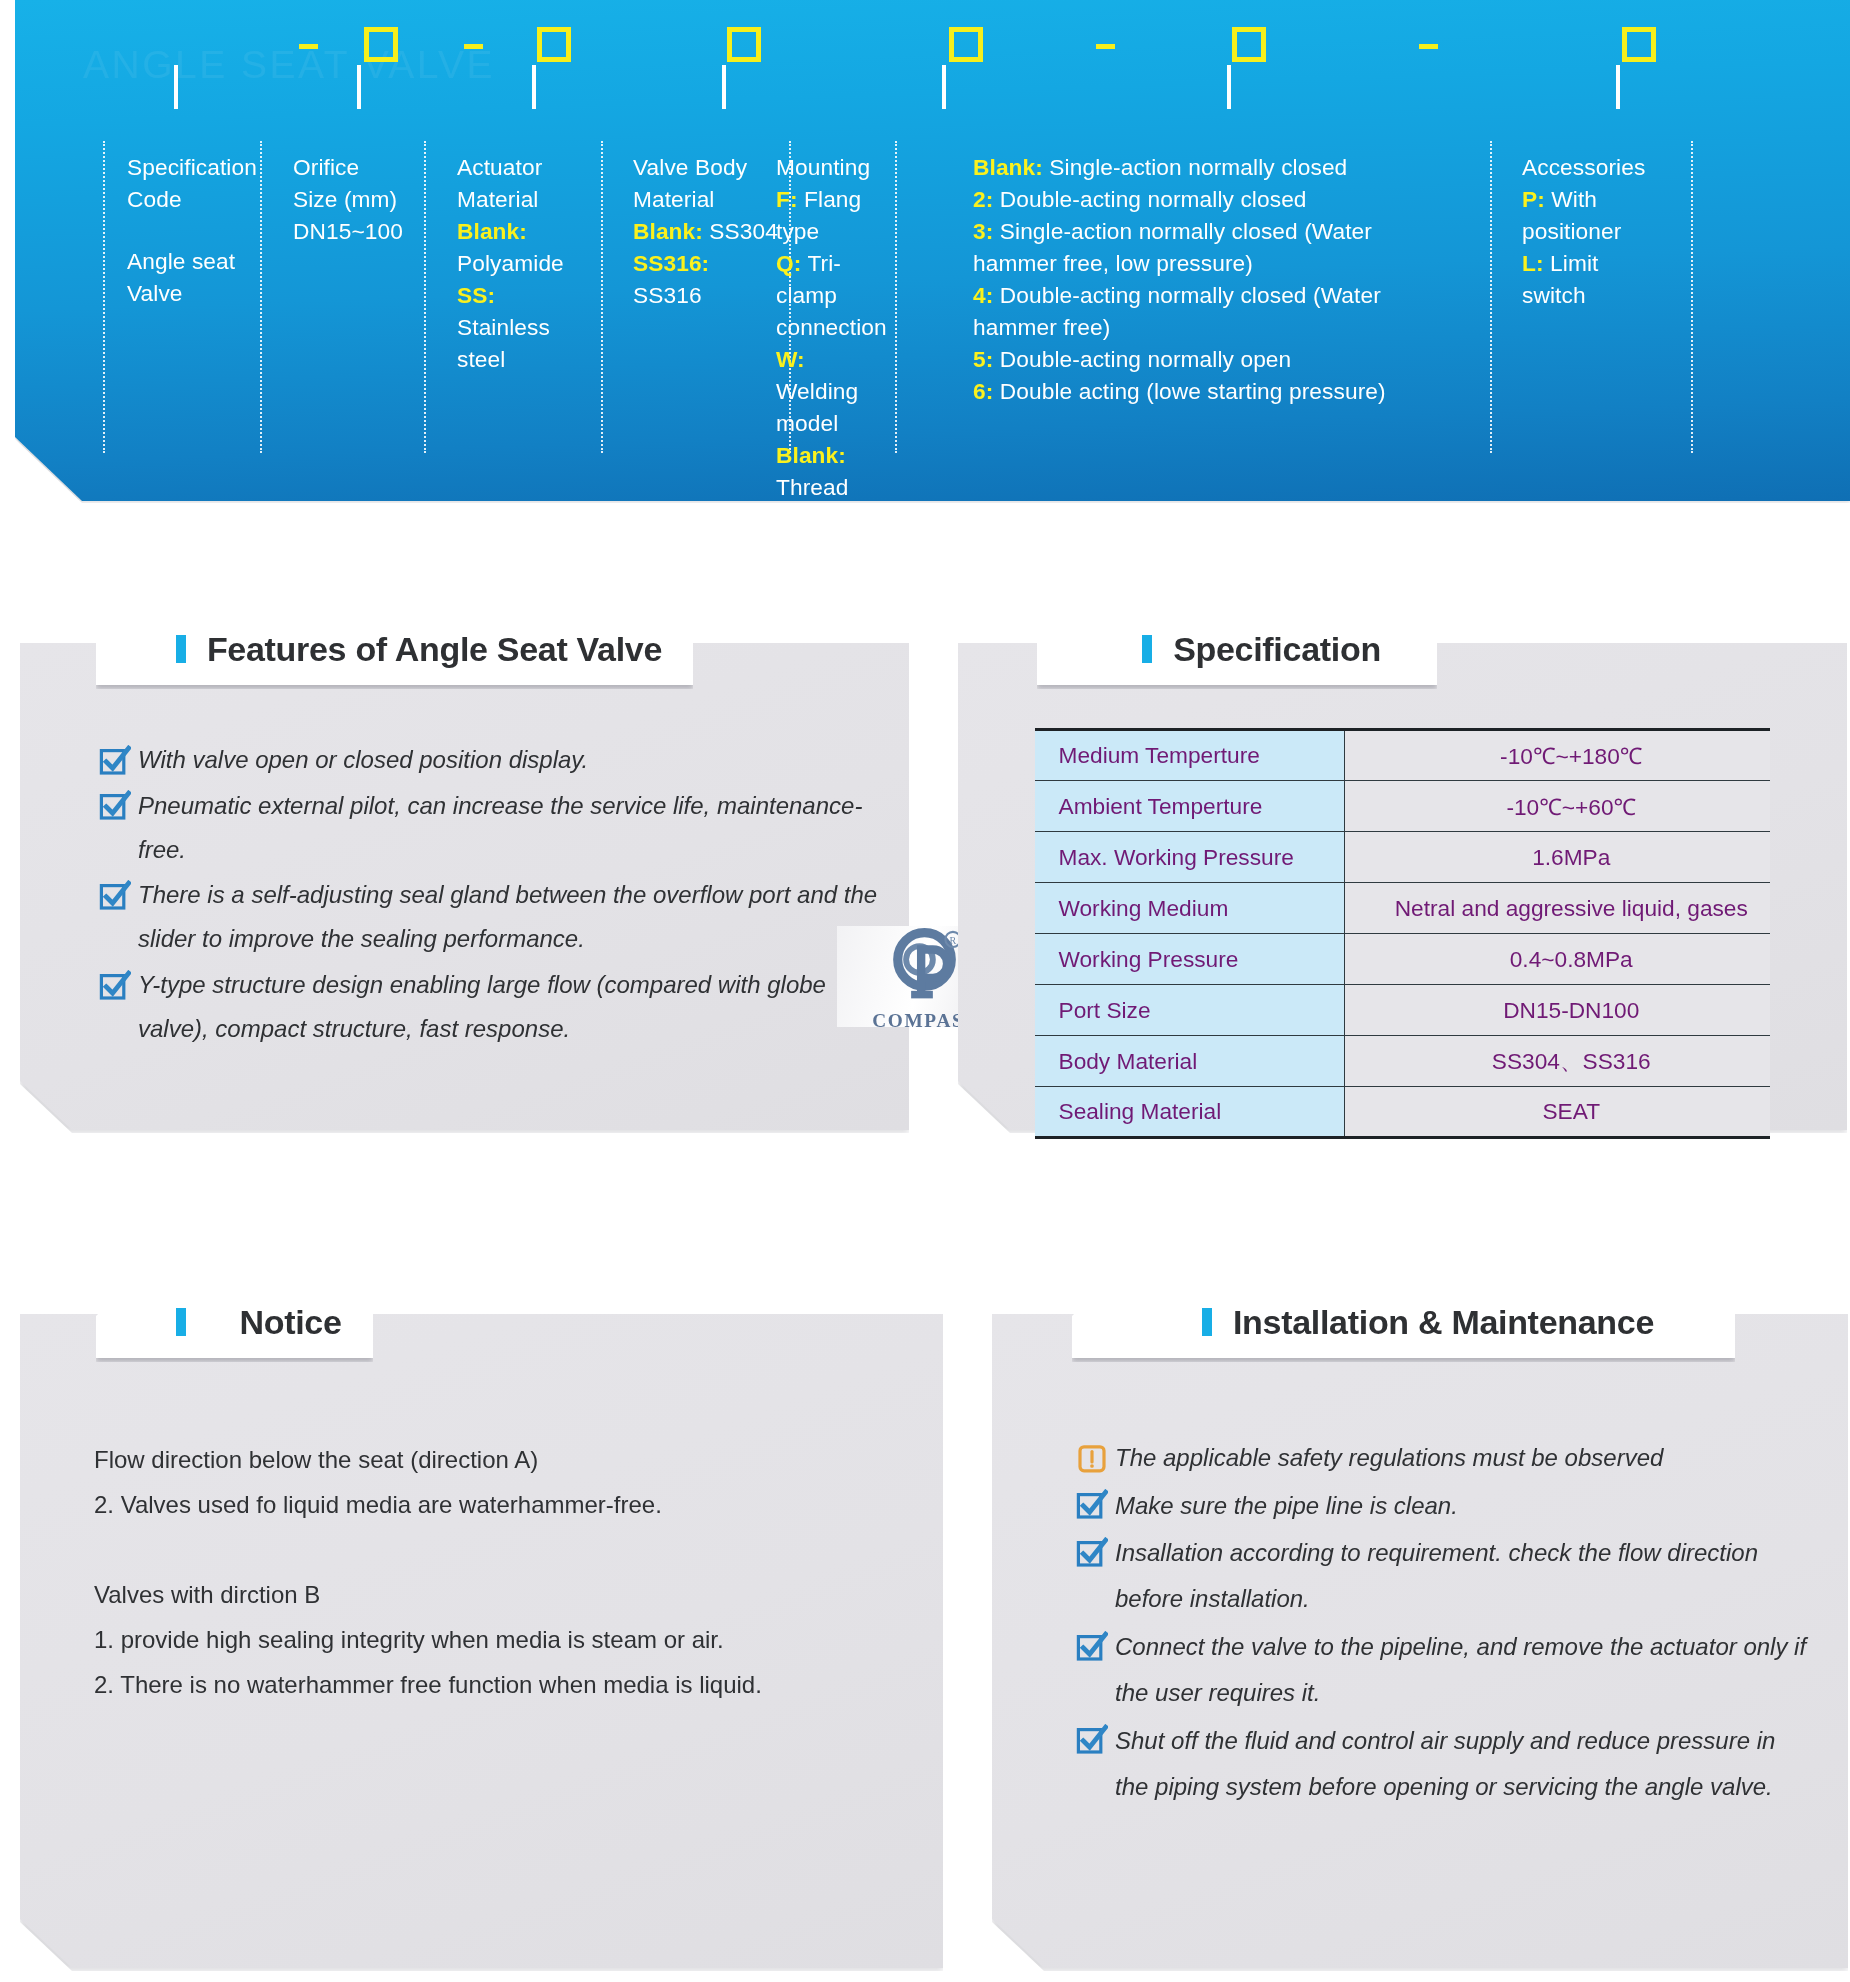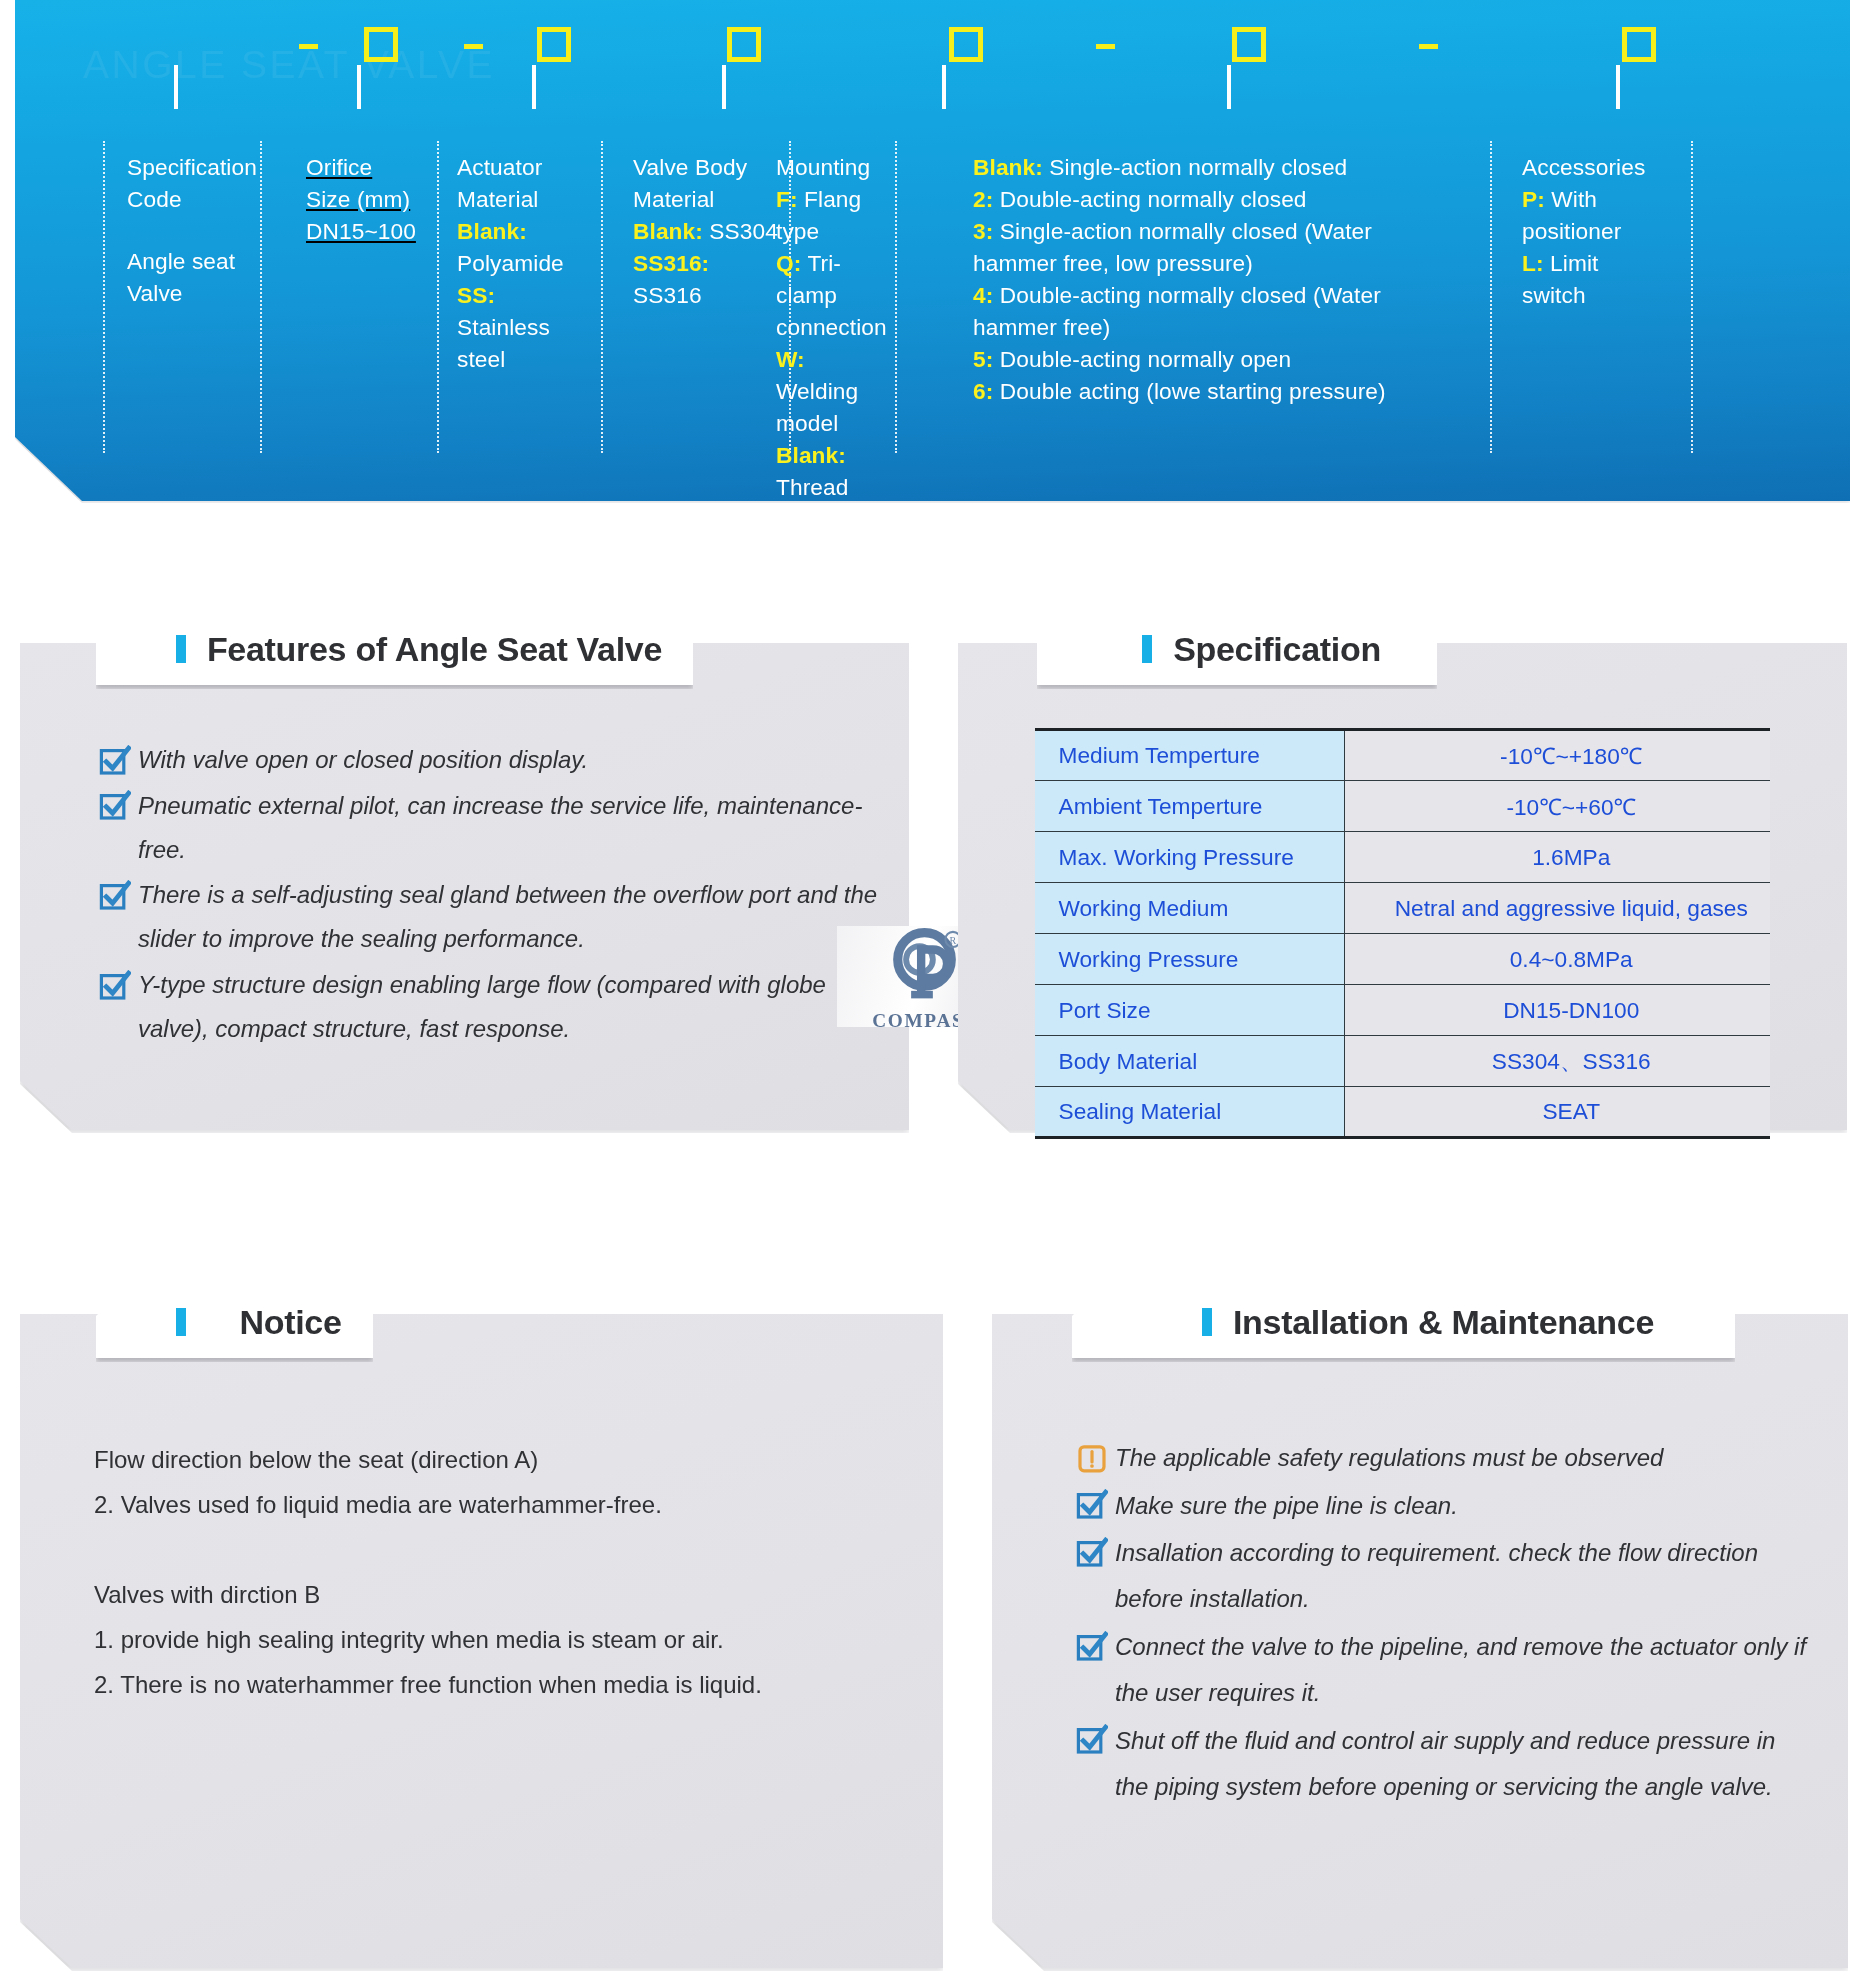--- a/index.html
+++ b/index.html
@@ -161,21 +161,21 @@
 
   
   .spec-table {
     position: absolute;
     border-collapse: collapse;
     table-layout: fixed;
   }
   .spec-table td {
     height: 51px;
     font-size: 22.7px;
-    color: #1d4ed8;
+    color: #701a75;
     border-top: 1.7px solid #2f3a40;
     border-bottom: 1.7px solid #2f3a40;
     margin-left: 20px;
   }
   .spec-table tr:first-child td { border-top: 3.4px solid #1d2226; }
   .spec-table tr:last-child td { border-bottom: 3.4px solid #1d2226; }
   .spec-k {
     background: #cbe9f8;
     padding-left: 23.5px;
     border-right: 1.7px solid #2f3a40;
@@ -239,21 +239,21 @@
           <div class="col-txt">
             <div><span>Specification</span></div>
             <div><span>Code</span></div>
           </div>
           <div class="col-gap"></div>
           <div class="col-txt">
             <div><span>Angle seat</span></div>
             <div><span>Valve</span></div>
           </div>
         </div>
-        <div class="col noleft" style="left: 269px; width: 155px; text-decoration: underline;">
+        <div class="col noleft" style="left: 256px; width: 155px;">
           <div class="col-txt">
             <div><span>Orifice</span></div>
             <div><span>Size (mm)</span></div>
             <div><span>DN15~100</span></div>
           </div>
         </div>
         <div class="col noleft" style="left: 420px; width: 168px;">
           <div class="col-txt">
             <div><span>Actuator</span></div>
             <div><span>Material</span></div>

